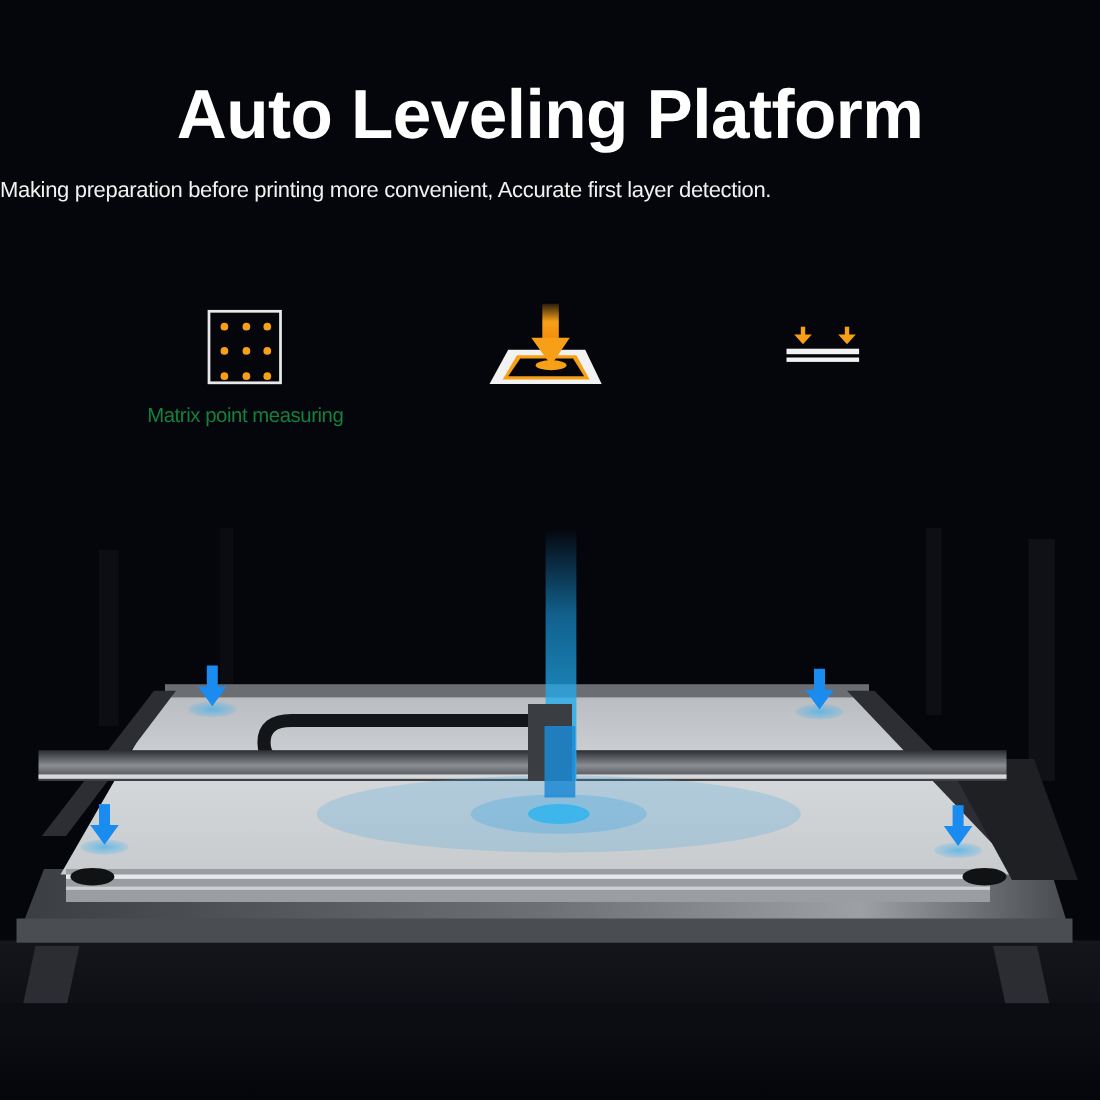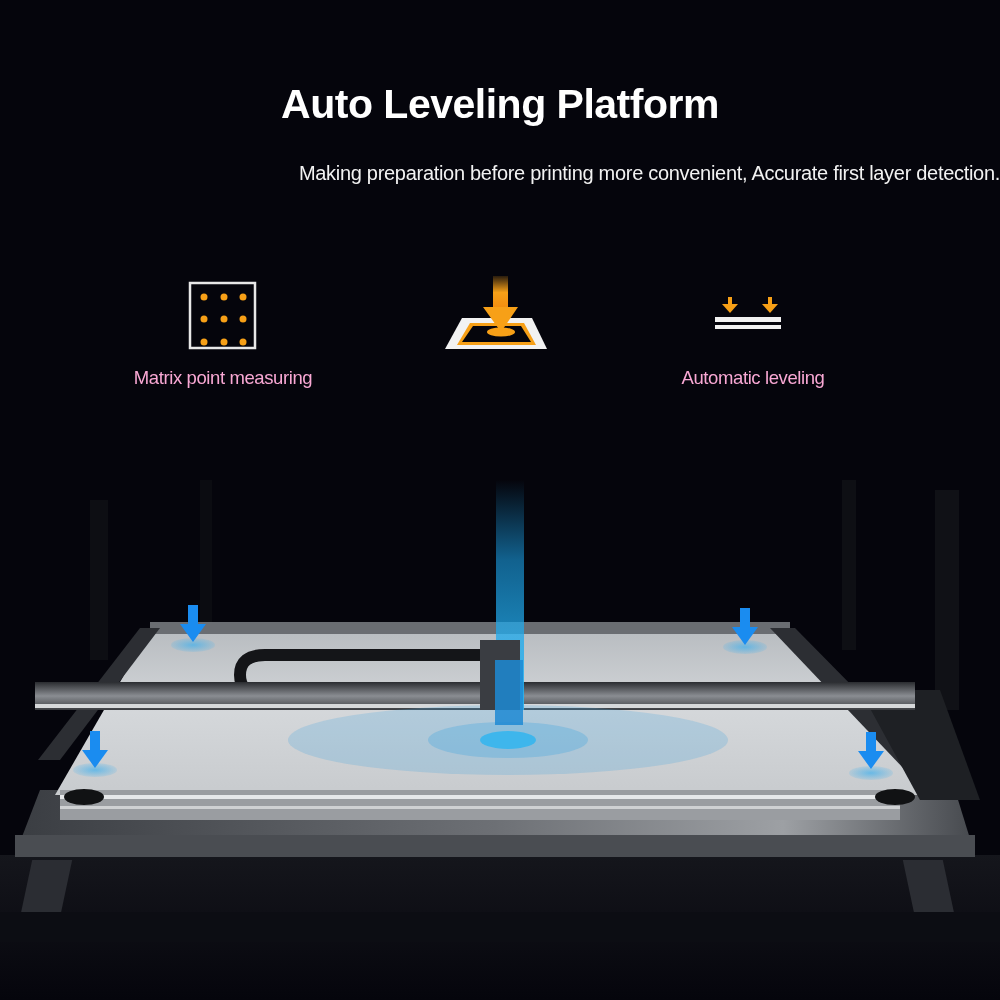--- a/index.html
+++ b/index.html
@@ -5,36 +5,36 @@
   html, body { margin: 0; padding: 0; }
   body {
     width: 1000px; height: 1000px; overflow: hidden;
     background: #05050c;
     font-family: "Liberation Sans", "DejaVu Sans", sans-serif;
     color: #ffffff;
     position: relative;
   }
   .title {
     position: absolute; left: 0; top: 66px; width: 1000px;
-    text-align: center; font-size: 41px; font-weight: 700;
+    text-align: center; font-size: 63px; font-weight: 700;
     letter-spacing: -0.5px; line-height: 76px; margin: 0;
   }
   .subtitle {
     position: absolute; left: 0; top: 160px; width: 1000px;
-    text-align: right; font-size: 20px; line-height: 26px;
+    text-align: left; font-size: 20px; line-height: 26px;
     letter-spacing: -0.3px; margin: 0; color: #f2f2f2;
   }
   .feature {
     position: absolute; top: 276px; width: 240px; height: 120px;
     text-align: center;
   }
   .feature .icon { position: absolute; left: 0; top: 0; width: 240px; height: 80px; }
   .feature .label {
     position: absolute; left: 0; top: 91px; width: 240px;
-    font-size: 18.5px; letter-spacing: -0.4px; color: #f9a8d4;
+    font-size: 18.5px; letter-spacing: -0.4px; color: #15803d;
   }
   .photo { position: absolute; left: 0; top: 460px; width: 1000px; height: 540px; overflow: hidden; }
 </style>
 </head>
 <body>
 
 <h1 class="title">Auto Leveling Platform</h1>
 <p class="subtitle">Making preparation before printing more convenient, Accurate first layer detection.</p>
 
 <div class="feature" style="left:103px;">
@@ -83,21 +83,20 @@
       <g fill="#f7a017">
         <rect x="95" y="21" width="4" height="8"></rect>
         <polygon points="89,28 105,28 97,37"></polygon>
         <rect x="135" y="21" width="4" height="8"></rect>
         <polygon points="129,28 145,28 137,37"></polygon>
       </g>
       <rect x="82" y="41" width="66" height="5" fill="#f2f2f2"></rect>
       <rect x="82" y="49" width="66" height="4" fill="#f2f2f2"></rect>
     </svg>
   </div>
-  <div class="label">Automatic leveling</div>
 </div>
 
 <div class="photo">
   <svg width="1000" height="540" viewBox="0 460 1000 540">
     <defs>
       <linearGradient id="bedGrad" x1="0" y1="0" x2="0" y2="1">
         <stop offset="0" stop-color="#b8bcc0"></stop>
         <stop offset="0.5" stop-color="#d4d7da"></stop>
         <stop offset="1" stop-color="#c8cbce"></stop>
       </linearGradient>

